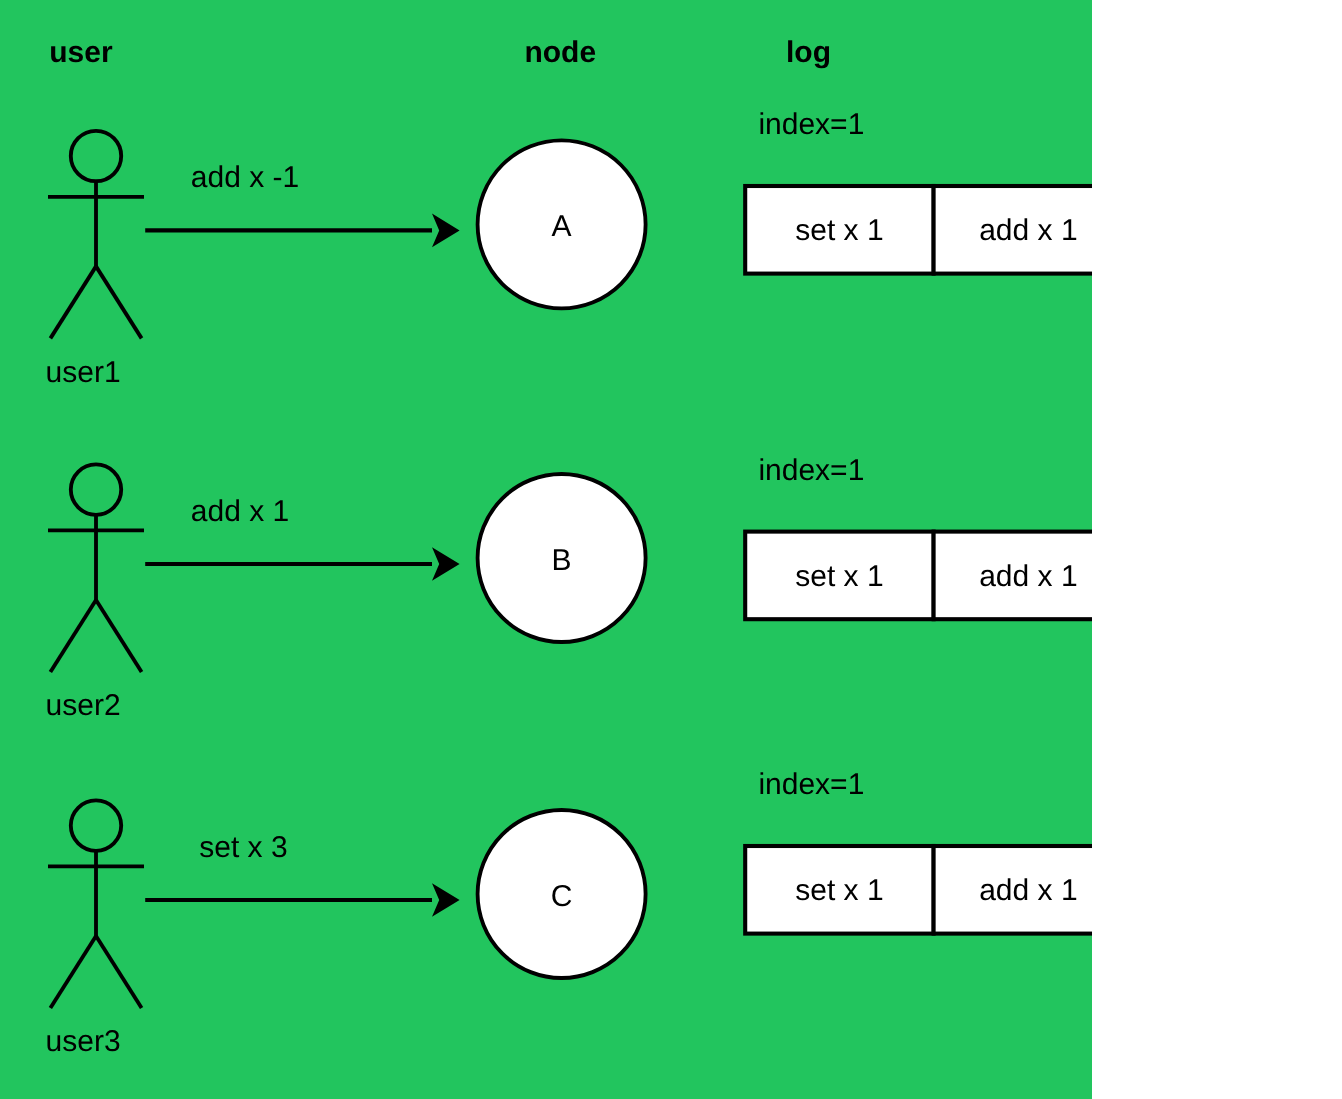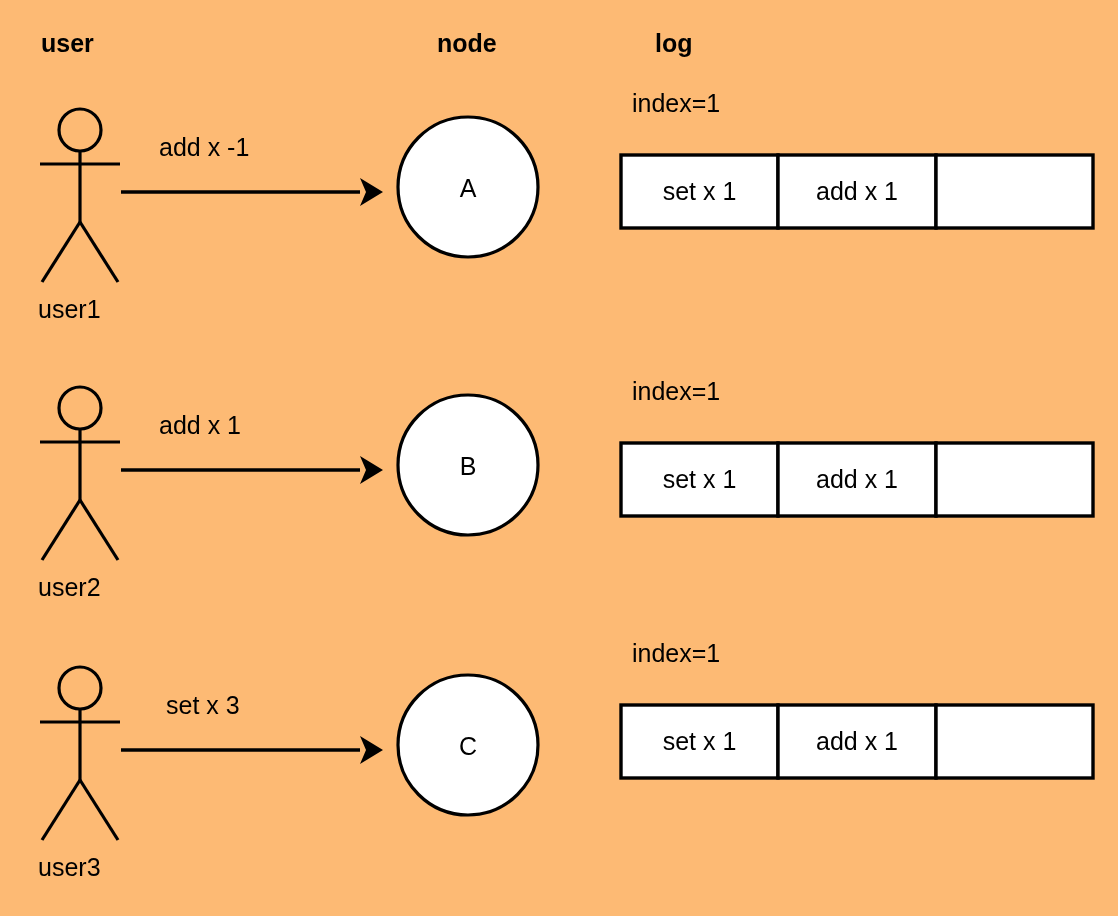--- a/index.html
+++ b/index.html
@@ -7,23 +7,23 @@
     margin: 0;
     padding: 0;
     background: #ffffff;
   }
   body {
     font-family: "Liberation Sans", sans-serif;
     color: #000000;
   }
   #diagram-root {
     position: relative;
-    width: 1118px;
+    width: 910px;
     height: 916px;
-    background: #fdba74;
+    background: #22c55e;
     overflow: hidden;
   }
   svg#diagram-canvas {
     display: block;
     width: 1118px;
     height: 916px;
   }
   .col-header {
     font-family: "Liberation Sans", sans-serif;
     font-size: 25px;

